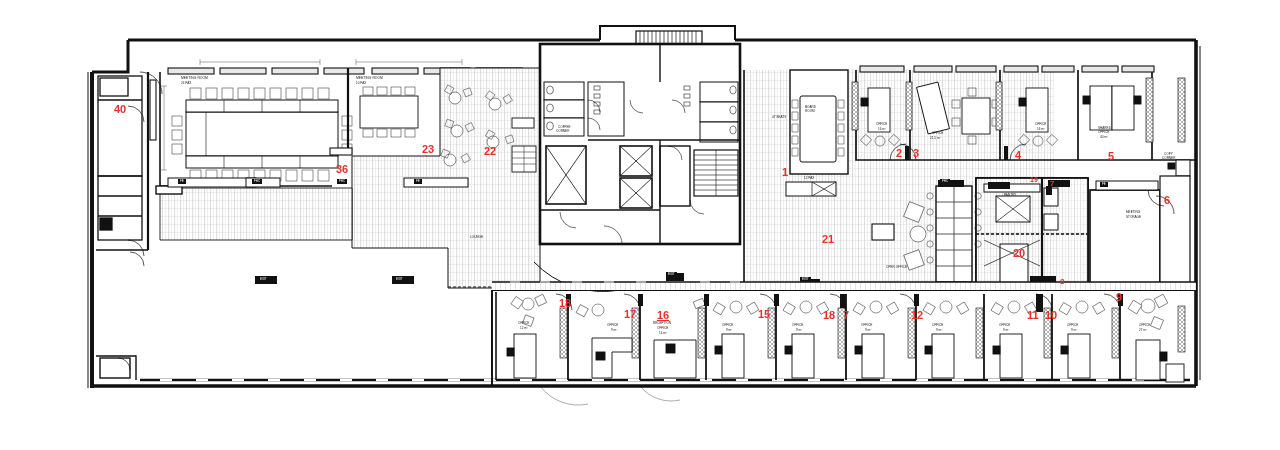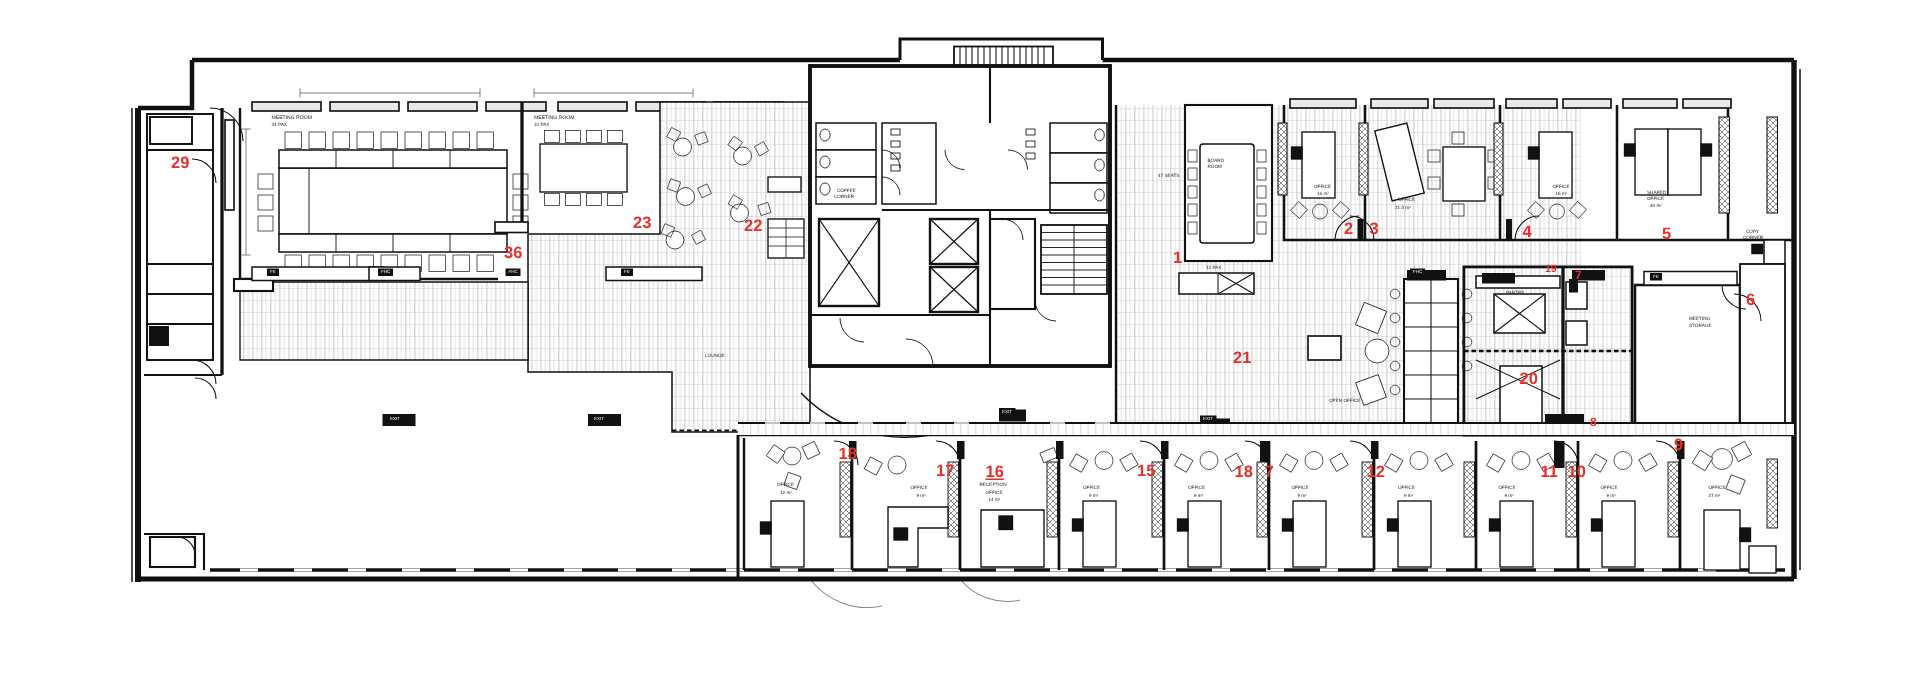--- a/index.html
+++ b/index.html
@@ -750,24 +750,24 @@
   <div class="roomnum" style="left:911px;top:310px;">12</div>
   <div class="roomnum" style="left:843px;top:310px;">7</div>
   <div class="roomnum" style="left:823px;top:310px;">18</div>
   <div class="roomnum" style="left:758px;top:309px;">15</div>
   <div class="roomnum" style="left:657px;top:310px;text-decoration:underline;">16</div>
   <div class="roomnum" style="left:624px;top:309px;text-align:right;">17</div>
   <div class="roomnum" style="left:559px;top:298px;">18</div>
   <div class="roomnum" style="left:1030px;top:176px;font-size:7px;">19</div>
   <div class="roomnum" style="left:1001px;top:248px;margin-left:12px;">20</div>
   <div class="roomnum" style="left:822px;top:234px;">21</div>
-  <div class="roomnum" style="left:484px;top:146px;margin-left:12px;">22</div>
+  <div class="roomnum" style="left:484px;top:146px;">22</div>
   <div class="roomnum" style="left:422px;top:144px;">23</div>
   <div class="roomnum" style="left:336px;top:164px;">36</div>
-  <div class="roomnum" style="left:114px;top:104px;">29</div>
+  <div class="roomnum" style="left:114px;top:104px;">40</div>
 </div>
 
 <div>
   <div class="microlabel" style="left:181px;top:77px;font-size:3.4px;">MEETING ROOM</div>
   <div class="microlabel" style="left:181px;top:82px;">24 PAX</div>
   <div class="microlabel" style="left:356px;top:77px;font-size:3.4px;">MEETING ROOM</div>
   <div class="microlabel" style="left:356px;top:82px;">10 PAX</div>
   <div class="microlabel" style="left:876px;top:123px;">OFFICE</div>
   <div class="microlabel" style="left:878px;top:128px;">16 m²</div>
   <div class="microlabel" style="left:932px;top:132px;">OFFICE</div>

